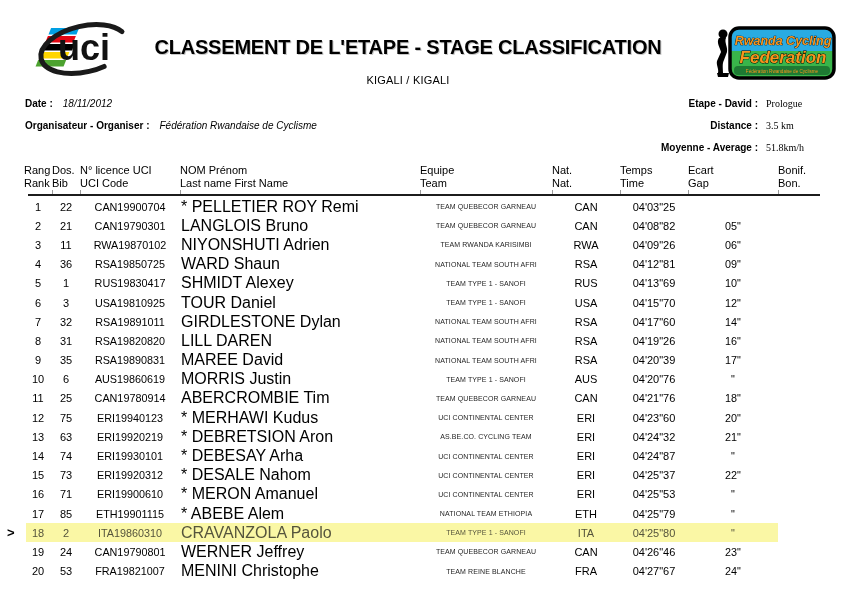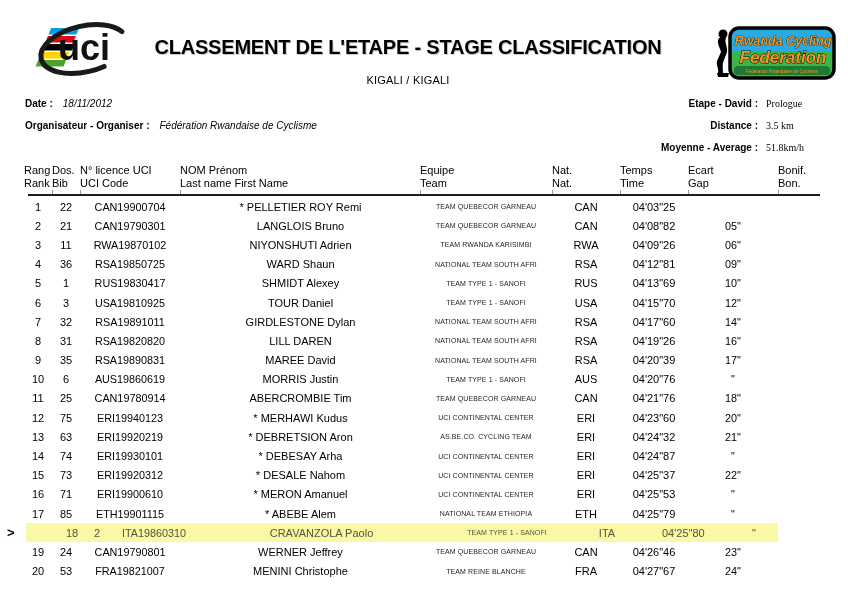--- a/index.html
+++ b/index.html
@@ -27,29 +27,29 @@
   .thead .hcell{font-size:11px;line-height:13px;white-space:nowrap;}
   .rule{position:relative;margin-top:4px;margin-left:4px;width:792px;height:2px;background:#1c1c1c;}
   .tick{position:absolute;bottom:2px;width:1px;height:4px;background:#9a9a9a;}
   .tbody{position:relative;margin-top:1px;}
   .row{
     position:relative;display:grid;height:19.2px;align-items:center;
     grid-template-columns:28px 28px 100px 240px 132px 68px 68px 90px 66px;
     font-size:11px;
   }
   .row .cell{position:relative;z-index:1;text-align:center;white-space:nowrap;}
-  .row .c-name{text-align:center;font-size:11px;padding-left:1px;}
+  .row .c-name{text-align:left;font-size:16px;padding-left:1px;}
   .row .c-team{font-size:7px;letter-spacing:0.1px;color:#1e1e1e;}
   .row .c-code{font-size:10.8px;}
   .row .c-gap{font-size:10.8px;}
   .row.highlight::before{
     content:"";position:absolute;left:2px;top:0;width:752px;height:100%;
     background:var(--hl-bg,#faf7a5);
   }
-  .row.highlight .cell{color:var(--hl-fg,#55543c);margin-left:42px;}
+  .row.highlight .cell{color:var(--hl-fg,#55543c);}
   .pointer{
     position:absolute;left:-17px;top:1px;z-index:2;color:#000;
     font-size:13px;font-weight:bold;line-height:17px;
   }
 </style>
 </head>
 <body>
 
 <div class="page" style="--hl-bg: #faf7a5; --hl-fg: #55543c;">
 

